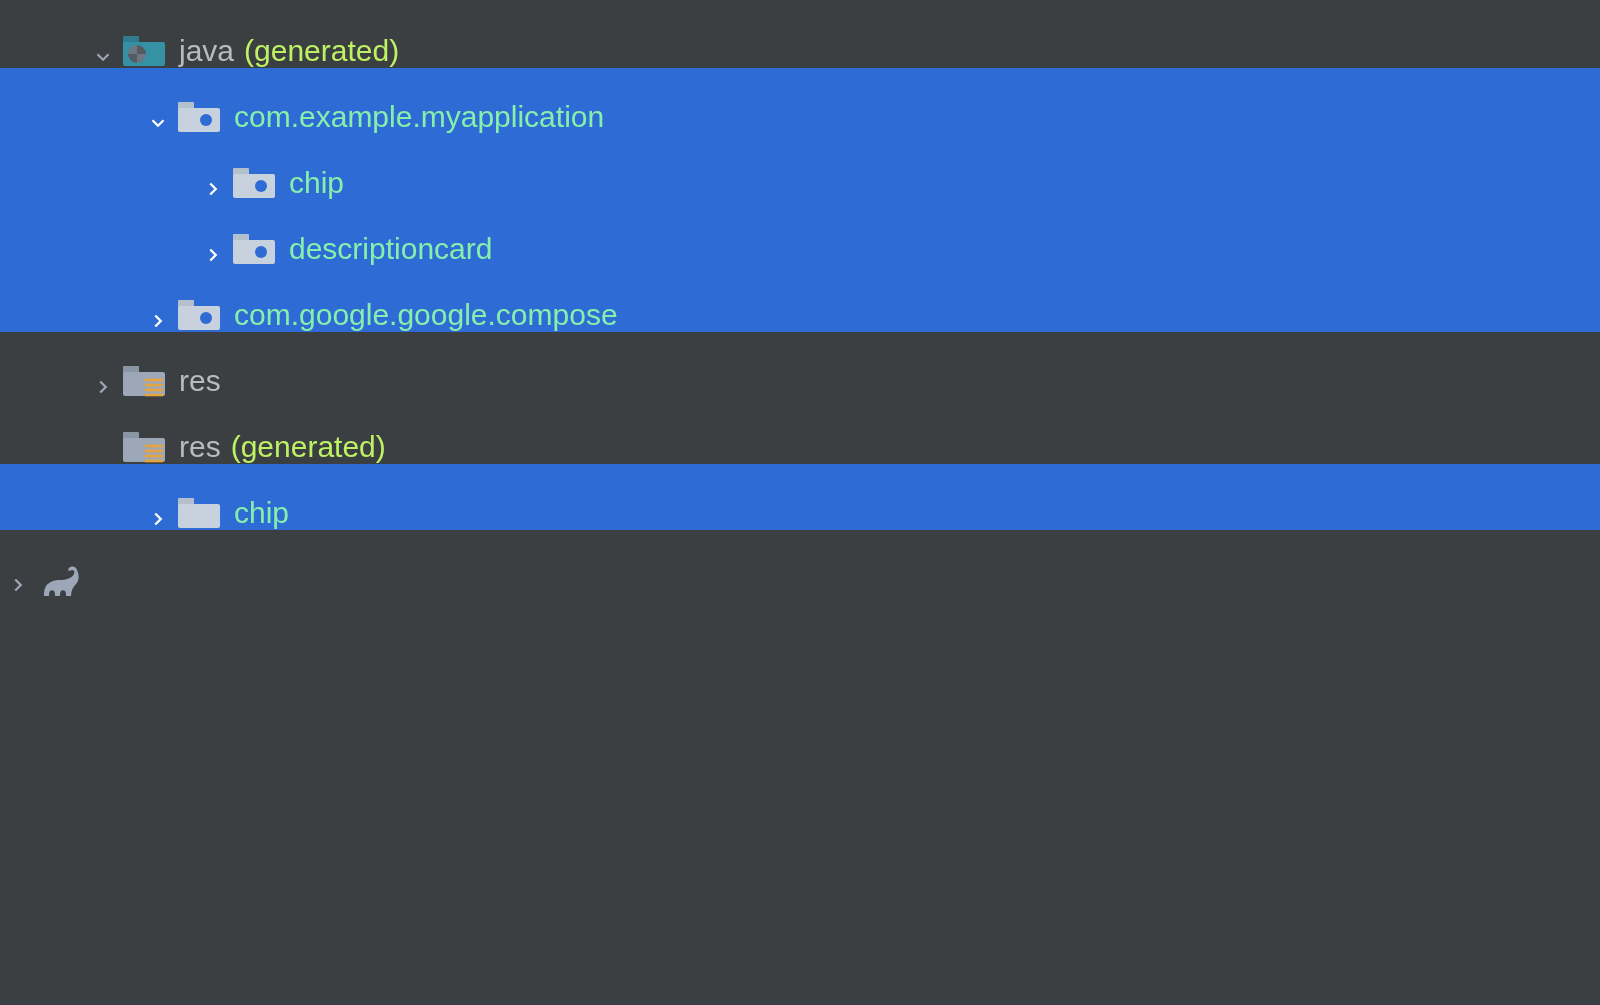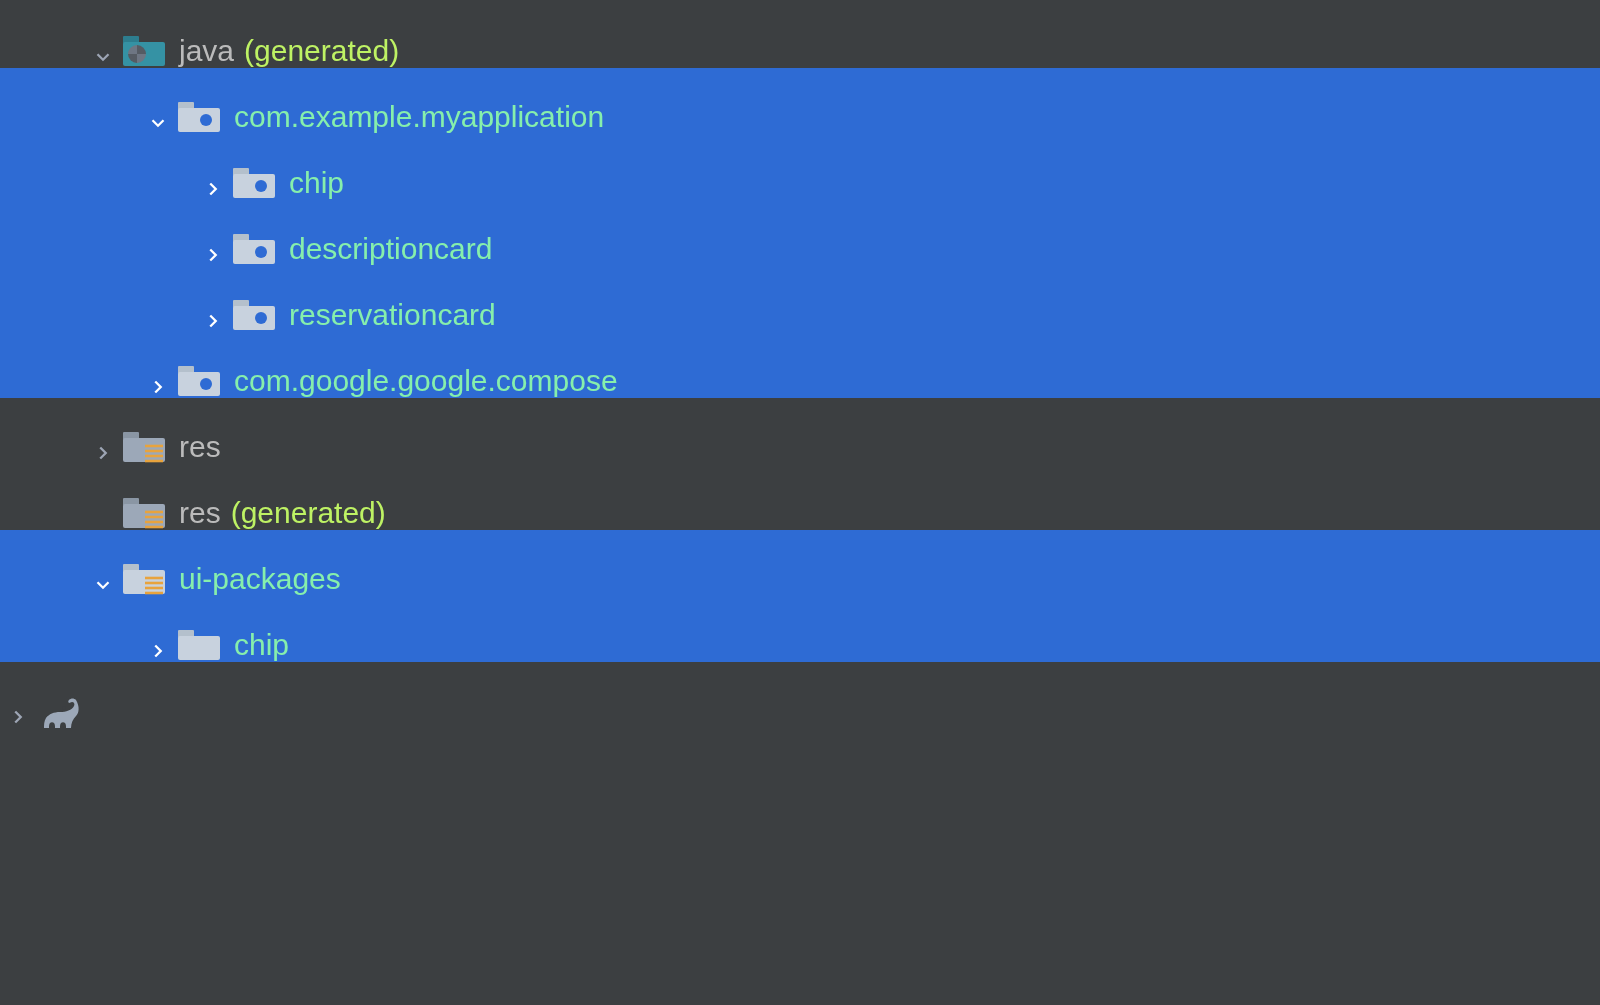--- a/index.html
+++ b/index.html
@@ -153,36 +153,20 @@
     <span class="icon">
       <svg class="folder-svg" viewBox="0 0 46 36">
         <rect class="tab" x="2" y="4" width="16" height="8" rx="1"></rect>
         <rect class="back" x="2" y="10" width="42" height="24" rx="2"></rect>
         <circle class="pkg-dot" cx="30" cy="22" r="6"></circle>
       </svg>
     </span>
     <span class="label">descriptioncard</span>
   </div>
 
-  <div class="row selected">
-    <span class="indent ind4"></span>
-    <span class="arrow collapsed">
-      <svg viewBox="0 0 24 24">
-          <path d="M6 9l6 6 6-6" fill="none" stroke="#ffffff" stroke-width="2.5"></path>
-        </svg>
-    </span>
-    <span class="icon">
-      <svg class="folder-svg" viewBox="0 0 46 36">
-        <rect class="tab" x="2" y="4" width="16" height="8" rx="1"></rect>
-        <rect class="back" x="2" y="10" width="42" height="24" rx="2"></rect>
-        <circle class="pkg-dot" cx="30" cy="22" r="6"></circle>
-      </svg>
-    </span>
-    <span class="label">reservationcard</span>
-  </div>
 
   <div class="row selected">
     <span class="indent ind3"></span>
     <span class="arrow collapsed">
       <svg viewBox="0 0 24 24">
           <path d="M6 9l6 6 6-6" fill="none" stroke="#ffffff" stroke-width="2.5"></path>
         </svg>
     </span>
     <span class="icon">
       <svg class="folder-svg" viewBox="0 0 46 36">
@@ -228,41 +212,20 @@
           <line x1="24" y1="23" x2="42" y2="23"></line>
           <line x1="24" y1="28" x2="42" y2="28"></line>
           <line x1="24" y1="33" x2="42" y2="33"></line>
         </g>
       </svg>
     </span>
     <span class="label">res</span>
     <span class="annot">(generated)</span>
   </div>
 
-  <div class="row selected">
-    <span class="indent ind2"></span>
-    <span class="arrow expanded">
-      <svg viewBox="0 0 24 24">
-          <path d="M6 9l6 6 6-6" fill="none" stroke="#ffffff" stroke-width="2.5"></path>
-        </svg>
-    </span>
-    <span class="icon">
-      <svg class="folder-svg" viewBox="0 0 46 36">
-        <rect class="tab" x="2" y="4" width="16" height="8" rx="1"></rect>
-        <rect class="back" x="2" y="10" width="42" height="24" rx="2"></rect>
-        <g class="res-stripes">
-          <line x1="24" y1="18" x2="42" y2="18"></line>
-          <line x1="24" y1="23" x2="42" y2="23"></line>
-          <line x1="24" y1="28" x2="42" y2="28"></line>
-          <line x1="24" y1="33" x2="42" y2="33"></line>
-        </g>
-      </svg>
-    </span>
-    <span class="label">ui-packages</span>
-  </div>
 
   <div class="row selected">
     <span class="indent ind3"></span>
     <span class="arrow collapsed">
       <svg viewBox="0 0 24 24">
           <path d="M6 9l6 6 6-6" fill="none" stroke="#ffffff" stroke-width="2.5"></path>
         </svg>
     </span>
     <span class="icon">
       <svg class="folder-svg" viewBox="0 0 46 36">

